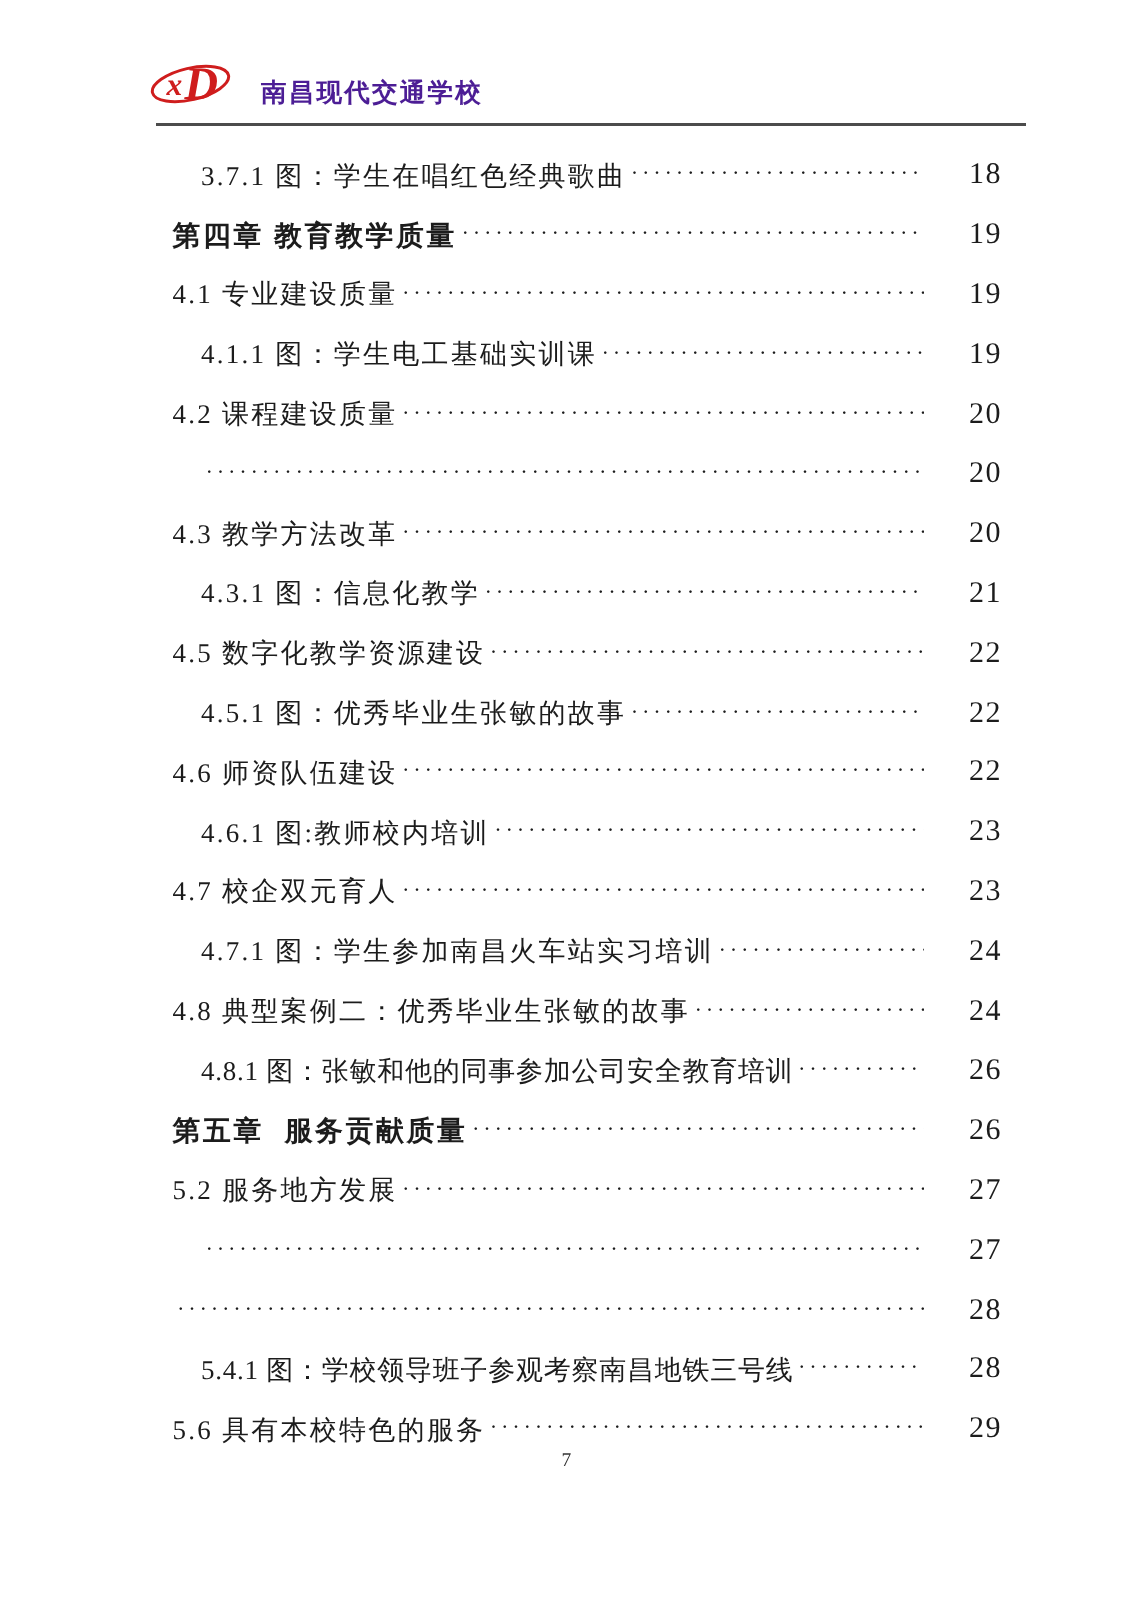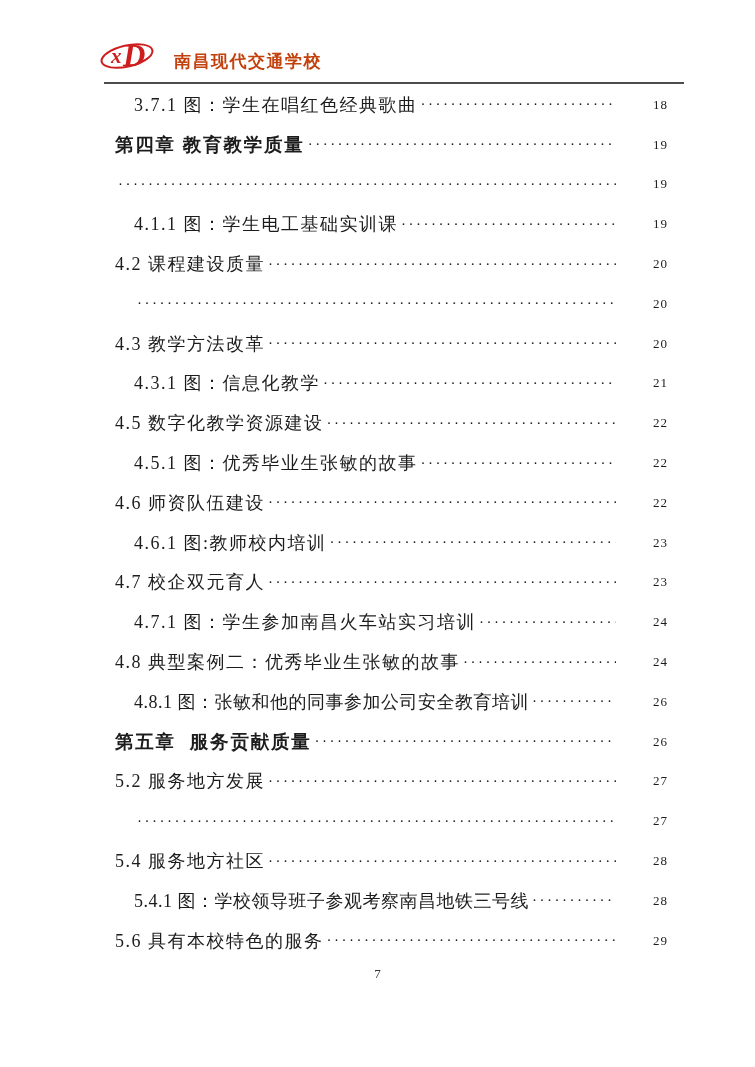--- a/index.html
+++ b/index.html
@@ -32,29 +32,29 @@
     top: 34px;
   }
   .school-name {
     position: absolute;
     left: 70px;
     top: 50px;
     font-family: "Liberation Sans", "DejaVu Sans", sans-serif;
     font-weight: bold;
     font-size: 17px;
     letter-spacing: 1.5px;
-    color: #c2410c;
+    color: #4c1d95;
     white-space: nowrap;
   }
 
   
   .toc {
     position: absolute;
     left: 115px;
-    top: 85px;
+    top: 97px;
     width: 553px;
   }
   .toc-row {
     display: flex;
     align-items: center;
     height: 39.8px;
     font-size: 18px;
     letter-spacing: 1.5px;
   }
   .toc-row.figure { padding-left: 19px; }
@@ -82,21 +82,21 @@
     letter-spacing: 2.5px;
     padding-left: 3px;
     margin-right: 8px;
     color: #1c1c1c;
   }
   .toc-page {
     flex: 0 0 44px;
     text-align: right;
     font-family: "Liberation Serif", "DejaVu Serif", serif;
     font-weight: normal;
-    font-size: 13px;
+    font-size: 20px;
     letter-spacing: 1px;
   }
 
   
   .footer {
     position: absolute;
     top: 964px;
     left: 0;
     width: 100%;
     text-align: center;
@@ -126,20 +126,21 @@
         <span class="toc-label">3.7.1 图：学生在唱红色经典歌曲</span>
         <span class="toc-leader">························································································································</span>
         <span class="toc-page">18</span>
       </div>
       <div class="toc-row chapter">
         <span class="toc-label">第四章 教育教学质量</span>
         <span class="toc-leader">························································································································</span>
         <span class="toc-page">19</span>
       </div>
       <div class="toc-row section">
+        <span class="toc-label">4.1 专业建设质量</span>
         <span class="toc-leader">························································································································</span>
         <span class="toc-page">19</span>
       </div>
       <div class="toc-row figure">
         <span class="toc-label">4.1.1 图：学生电工基础实训课</span>
         <span class="toc-leader">························································································································</span>
         <span class="toc-page">19</span>
       </div>
       <div class="toc-row section">
         <span class="toc-label">4.2 课程建设质量</span>
@@ -208,21 +209,20 @@
       <div class="toc-row section">
         <span class="toc-label">5.2 服务地方发展</span>
         <span class="toc-leader">························································································································</span>
         <span class="toc-page">27</span>
       </div>
       <div class="toc-row figure">
         <span class="toc-leader">························································································································</span>
         <span class="toc-page">27</span>
       </div>
       <div class="toc-row section">
-        <span class="toc-label">5.4 服务地方社区</span>
         <span class="toc-leader">························································································································</span>
         <span class="toc-page">28</span>
       </div>
       <div class="toc-row figure compact">
         <span class="toc-label">5.4.1 图：学校领导班子参观考察南昌地铁三号线</span>
         <span class="toc-leader">························································································································</span>
         <span class="toc-page">28</span>
       </div>
       <div class="toc-row section">
         <span class="toc-label">5.6 具有本校特色的服务</span>

